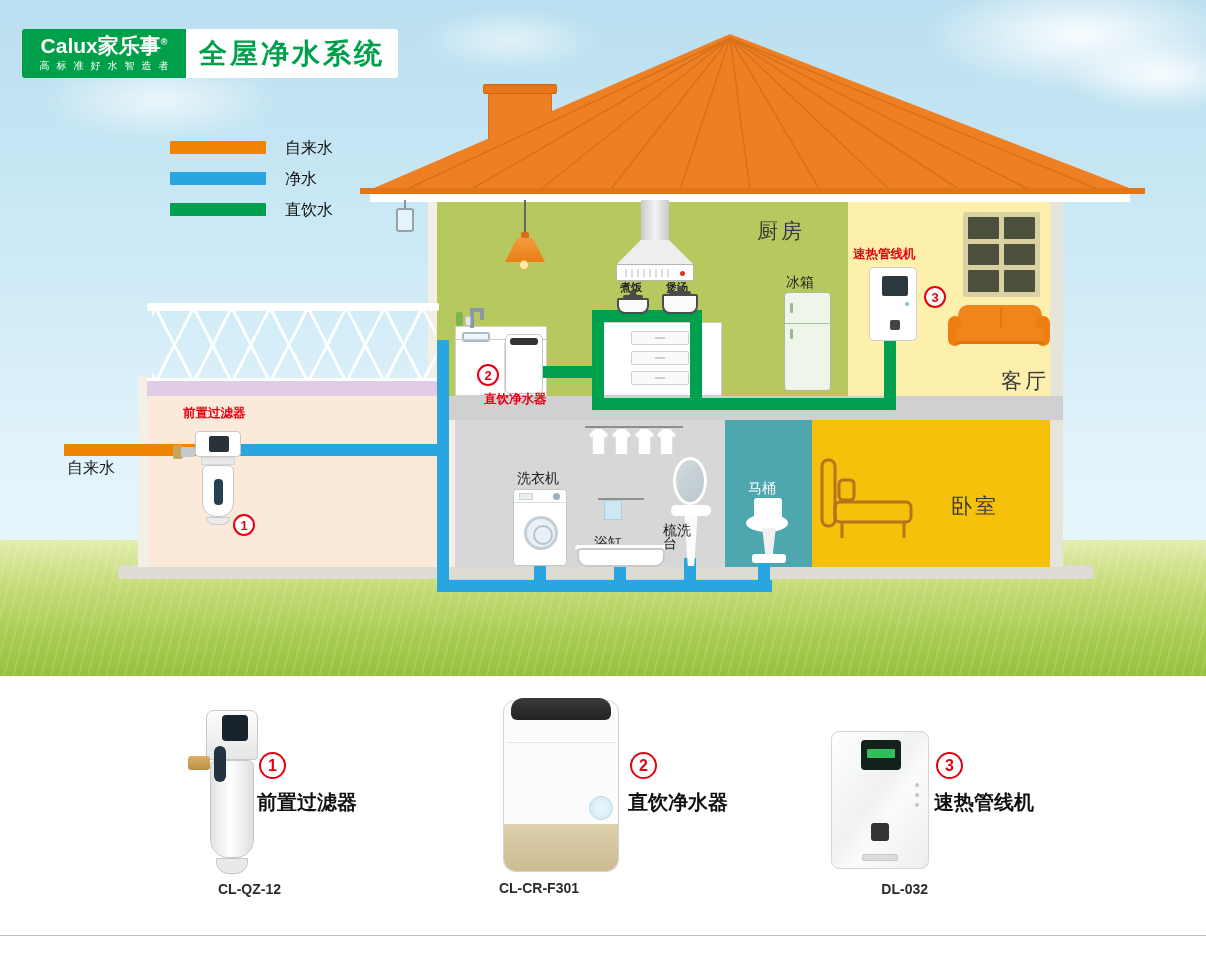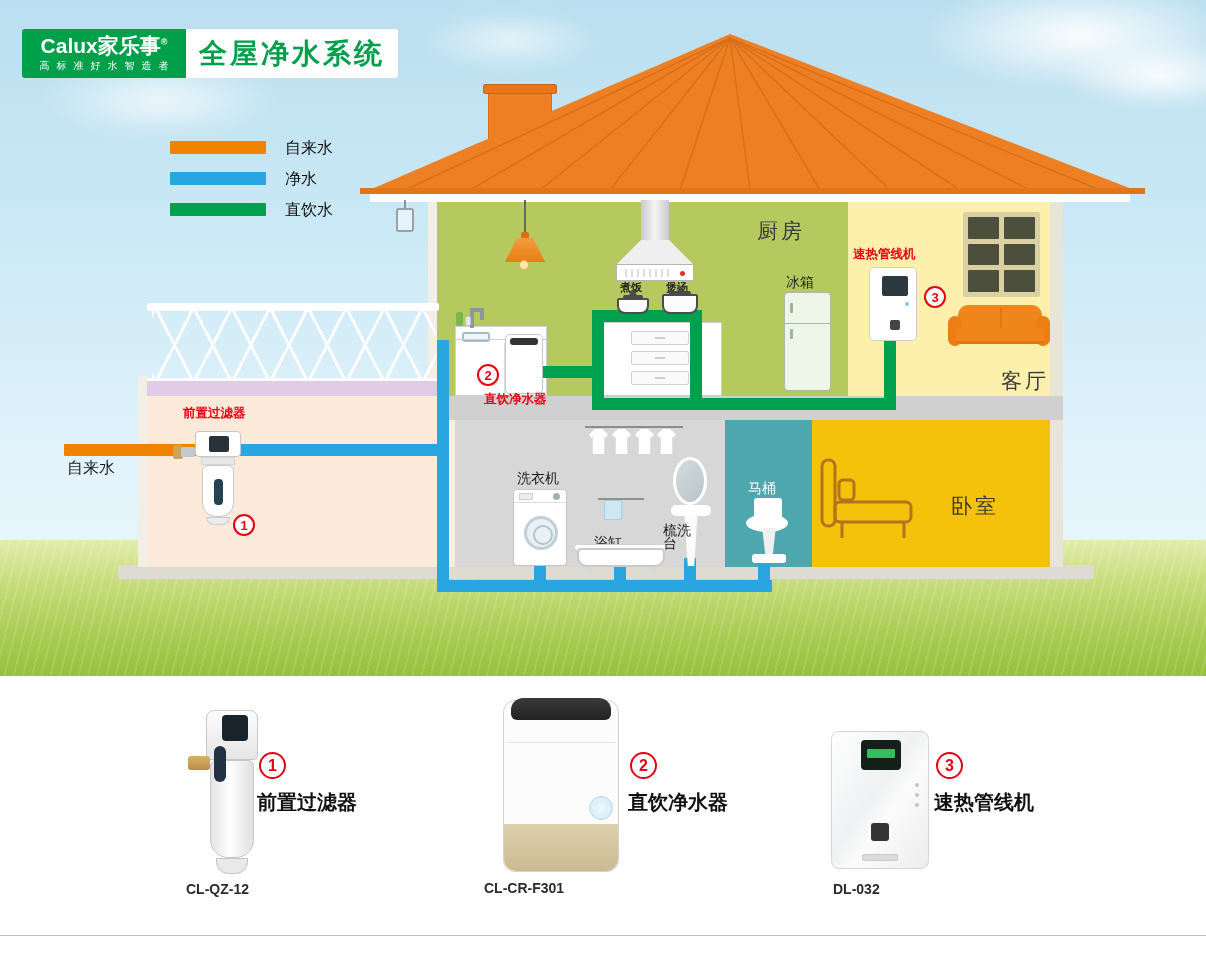--- a/index.html
+++ b/index.html
@@ -152,21 +152,21 @@
   .wc-col{left:760px;top:528px;width:18px;height:28px;background:#f0f0f0;clip-path:polygon(12% 0,88% 0,70% 100%,30% 100%)}
   .wc-foot{left:752px;top:554px;width:34px;height:9px;background:#fff;border-radius:3px}
 
   
   .lantern-line{left:404px;top:200px;width:2px;height:8px;background:#8a949a}
   .lantern-box{left:396px;top:208px;width:18px;height:24px;border:2px solid #98a2a8;border-radius:3px;background:rgba(255,255,255,.5)}
 
   
   .prod-divider{left:0;top:935px;width:1206px;height:1px;background:#bdbdbd}
   .prod-name{position:absolute;font-size:20px;font-weight:700;color:#101010;white-space:nowrap}
-  .prod-model{position:absolute;font-size:14px;font-weight:700;color:#2b2b2b;text-align:left}
+  .prod-model{position:absolute;font-size:14px;font-weight:700;color:#2b2b2b;text-align:right}
 
   .p1{left:198px;top:710px;width:68px;height:168px}
   .p1-head{position:absolute;left:8px;top:0;width:52px;height:50px;background:linear-gradient(#fcfcfc,#e6e6e6);border:1px solid #c8c8c8;border-radius:8px 8px 4px 4px}
   .p1-screen{position:absolute;left:24px;top:5px;width:26px;height:26px;background:#18232b;border-radius:4px}
   .p1-inlet{position:absolute;left:-10px;top:46px;width:22px;height:14px;background:linear-gradient(#d8b26a,#b98f45);border-radius:3px}
   .p1-body{position:absolute;left:12px;top:50px;width:44px;height:98px;background:linear-gradient(90deg,#e3e3e3,#fff 45%,#e0e0e0);border:1px solid #c8c8c8;border-radius:6px 6px 18px 18px}
   .p1-window{position:absolute;left:16px;top:36px;width:12px;height:36px;background:#223240;border-radius:6px}
   .p1-base{position:absolute;left:18px;top:148px;width:32px;height:16px;background:#e9e9e9;border:1px solid #c6c6c6;border-radius:0 0 12px 12px}
 
   .p2{left:503px;top:700px;width:116px;height:172px}

